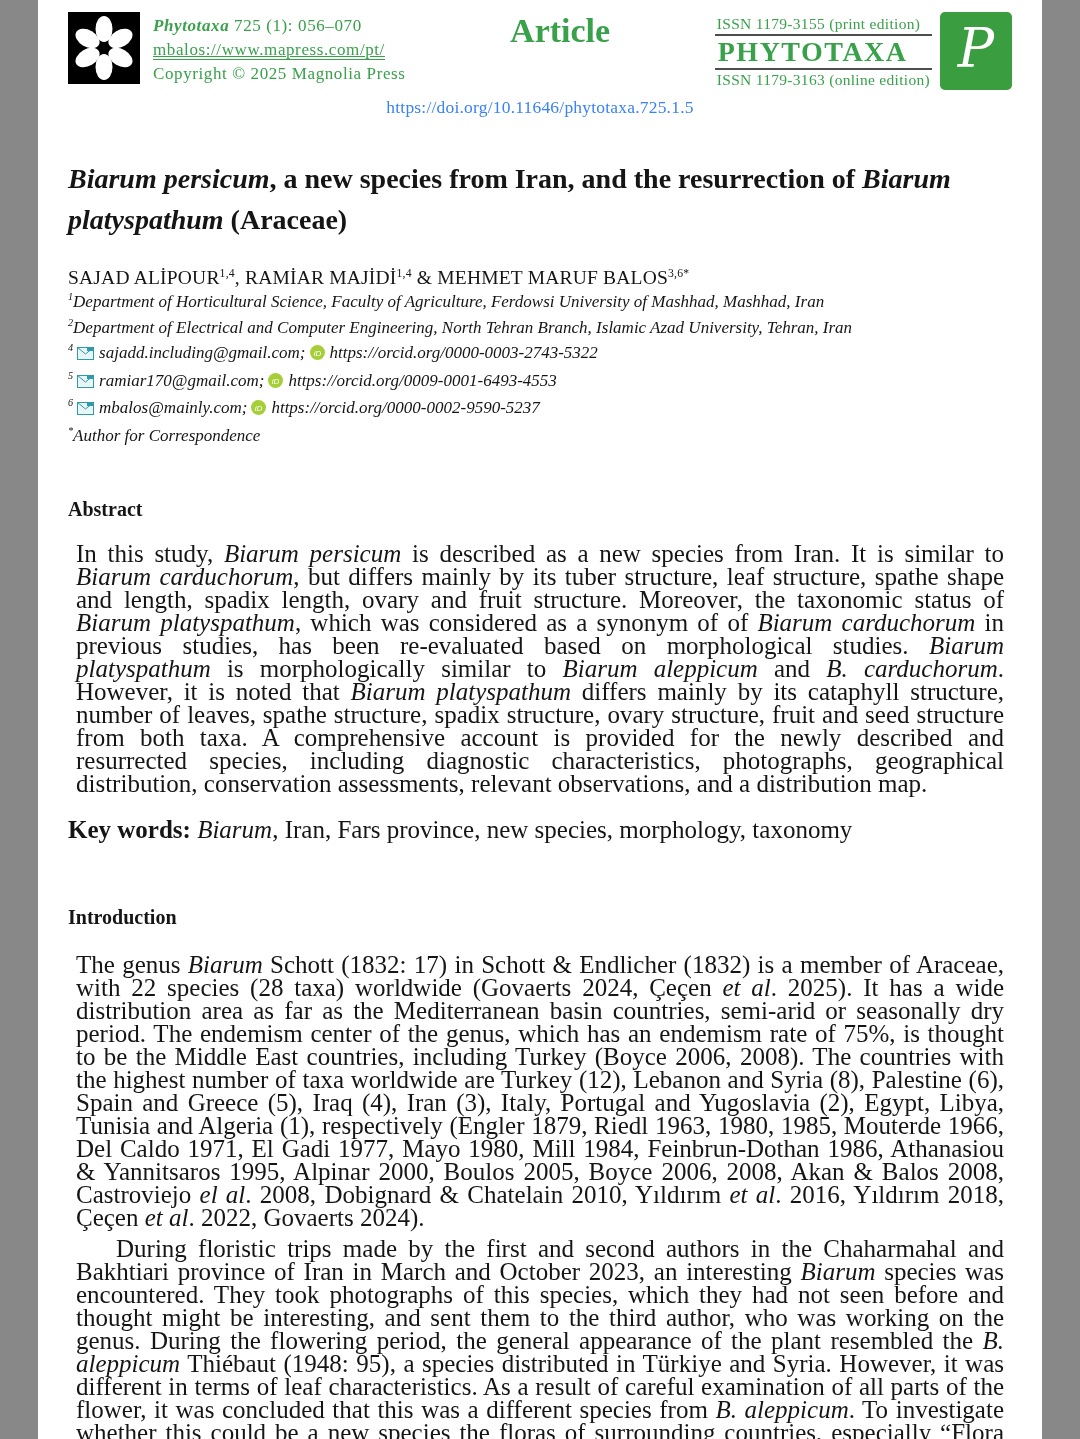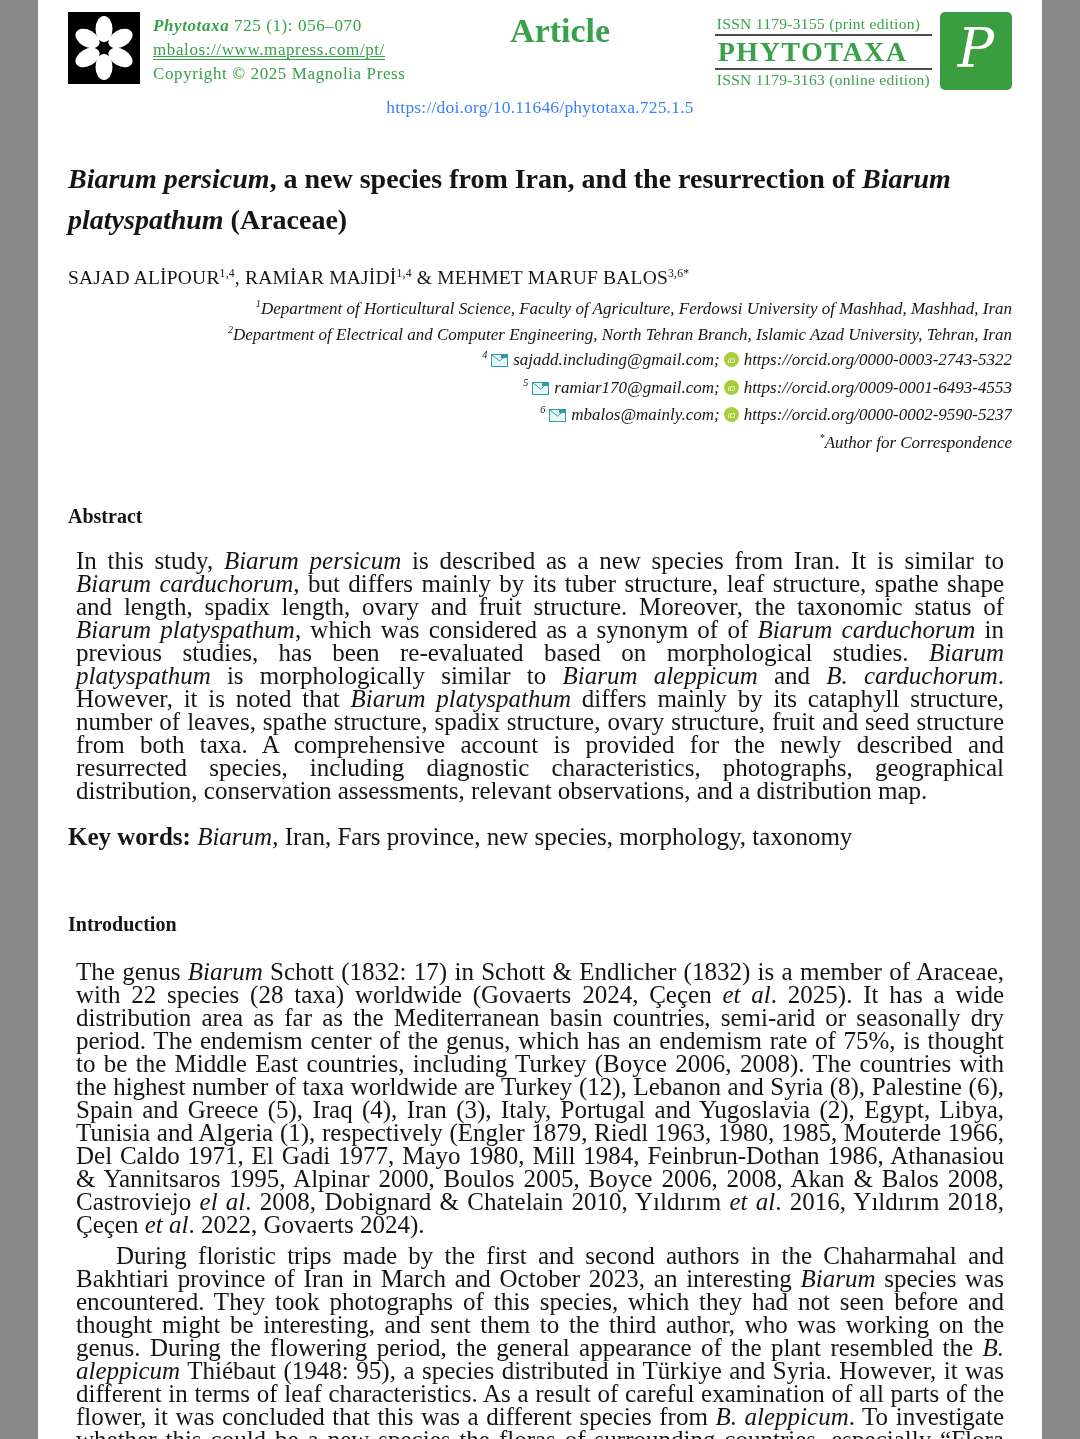--- a/index.html
+++ b/index.html
@@ -21,21 +21,21 @@
   .masthead { font-size:28px; font-weight:bold; letter-spacing:1.5px; line-height:1.15;
               border-top:2px solid #4d4d4d; border-bottom:2px solid #4d4d4d; padding:0 3px; }
   .p-logo { width:72px; height:78px; background:#3a9e41; border-radius:5px; color:#fff;
             display:flex; align-items:center; justify-content:center;
             font-family:"DejaVu Serif", serif; font-style:italic; font-size:54px; line-height:1; padding-bottom:4px; box-sizing:border-box; }
   .doi-line { text-align:center; font-size:17.5px; color:#3b82f6; margin-top:7px; letter-spacing:0.2px; }
   
   .article-title { font-size:28px; font-weight:bold; line-height:1.45; margin-top:41px; }
   .authors-line { font-size:19.5px; margin-top:27px; letter-spacing:0.2px; }
   sup { font-size:0.6em; vertical-align:super; line-height:0; }
-  .affiliations { margin-top:7px; font-style:italic; font-size:17px; line-height:25.5px;text-align:right; }
+  .affiliations { margin-top:0; font-style:italic; font-size:17px; line-height:25.5px; }
   .affil-row { white-space:nowrap; overflow:hidden; }
   .icon-inline { display:inline-block; vertical-align:-2px; margin:0 5px 0 4px; }
   
   .section-heading { font-size:20px; font-weight:bold; margin-top:50px; }
   .para { font-size:25px; line-height:23px; text-align:justify; margin:8px; }
   .abstract-para { margin-top:21px; }
   .keywords-line { font-size:25px; margin-top:21px; }
   .keywords-label { font-weight:bold; }
   .intro-heading { margin-top:62px; }
   .intro-p1 { margin-top:24px; }

